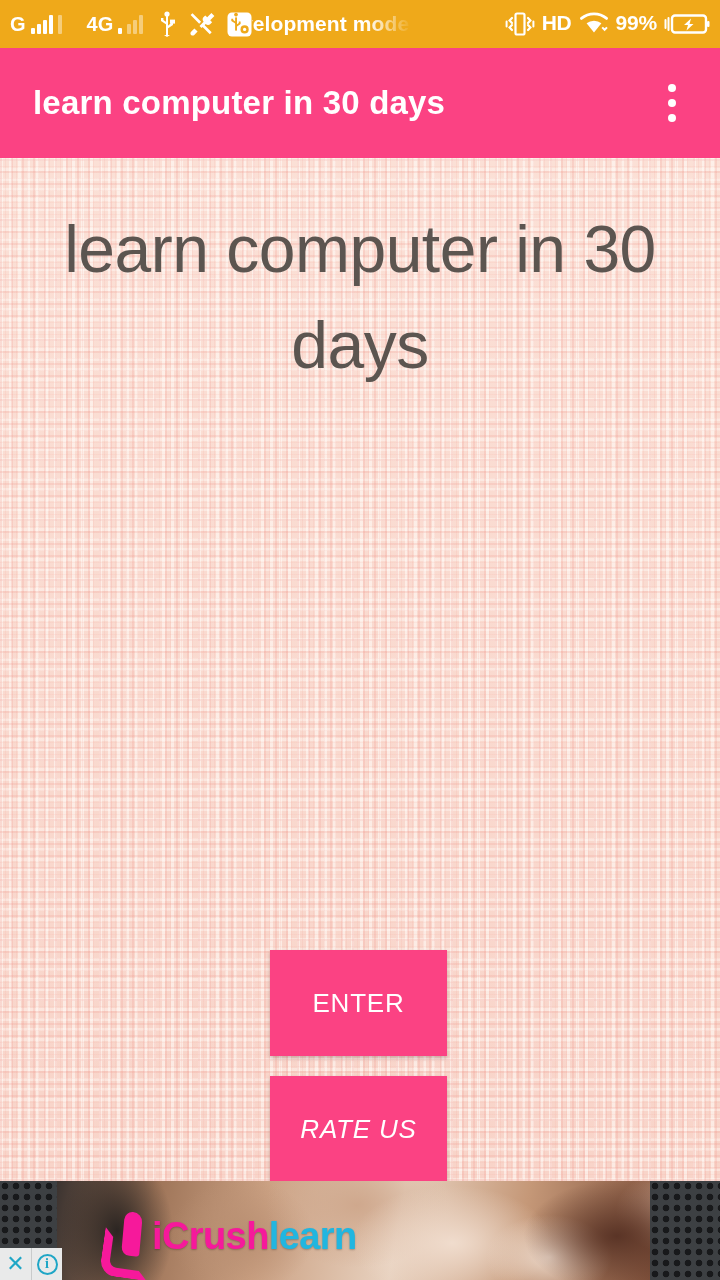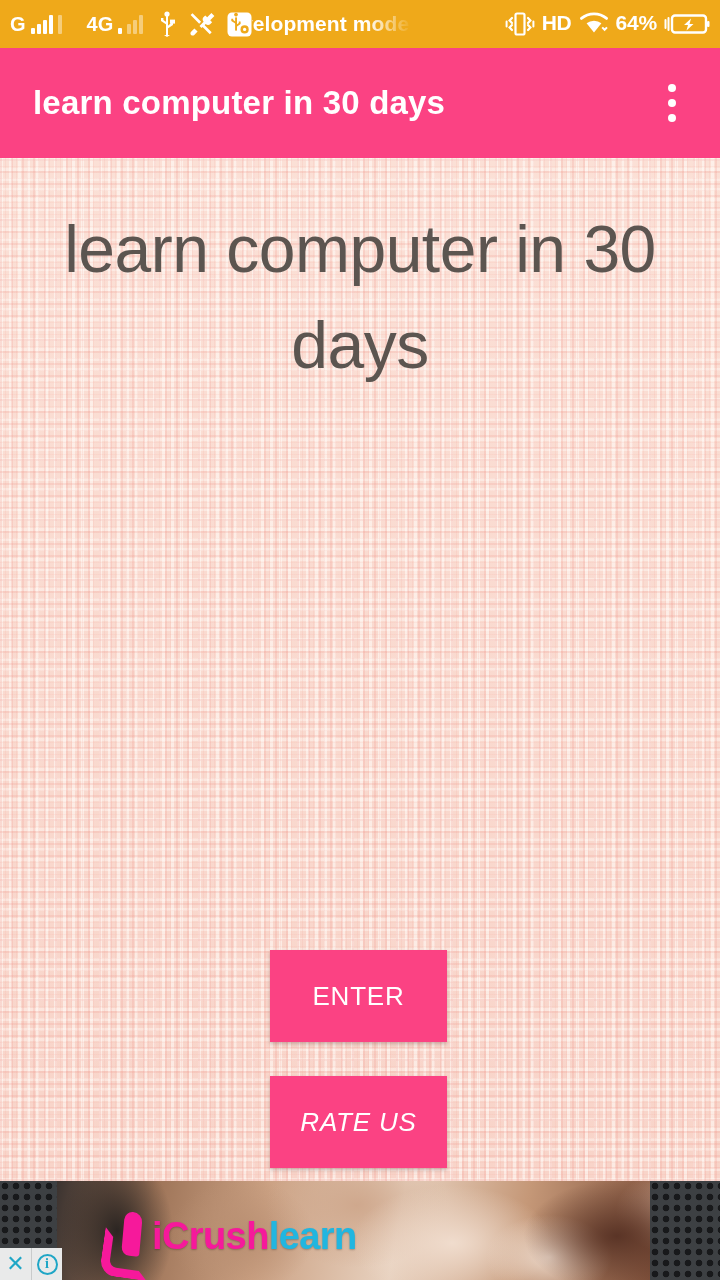--- a/index.html
+++ b/index.html
@@ -105,21 +105,21 @@
     text-align:center;
     color:#5C5550;
     font-size:66px; font-weight:400;
     line-height:1.45;
     padding:0 36px;
     letter-spacing:-.5px;
   }
 
   .btn {
     position:absolute; left:270px;
-    width:177px; height:92px;
+    width:177px; height:106px;
     background:#FB4283;
     color:#FFFFFF;
     font-size:26px; font-weight:400;
     letter-spacing:.8px;
     display:flex; align-items:center; justify-content:center;
     border:none; cursor:pointer;
     box-shadow:0 2px 4px rgba(90,60,60,.30);
     font-family:"Liberation Sans", sans-serif;
   }
   .btn-enter { top:792px; }
@@ -275,21 +275,21 @@
       </svg>
 
       <span class="pct">HD</span>
 
       <svg class="ico" width="30" height="25" viewBox="0 0 30 25">
         <path d="M15 21.5 L7.6 12.3 a11.8 11.8 0 0 1 14.8 0 Z" fill="#fff"></path>
         <path d="M2.4 7.4 a19.5 19.5 0 0 1 25.2 0" fill="none" stroke="#fff" stroke-width="2.8" stroke-linecap="round"></path>
         <path d="M26.2 14.4 l2.4 2.4 l2.4 -2.4" fill="none" stroke="#fff" stroke-width="2" transform="translate(-3,2)"></path>
       </svg>
 
-      <span class="pct">64%</span>
+      <span class="pct">99%</span>
 
       <svg class="ico" width="46" height="26" viewBox="0 0 46 26">
         <path d="M1.5 9 L1.5 17 M4.5 7 L4.5 19" stroke="#fff" stroke-width="2" stroke-linecap="round"></path>
         <rect x="8" y="4.5" width="34" height="17" rx="3" fill="none" stroke="#fff" stroke-width="2.4"></rect>
         <rect x="43" y="10" width="2.5" height="6" rx="1" fill="#fff"></rect>
         <path d="M27 7.5 L20 14 L24 14 L22.5 19.5 L29.5 13 L25.5 13 Z" fill="#fff"></path>
       </svg>
     </div>
   </div>
 

